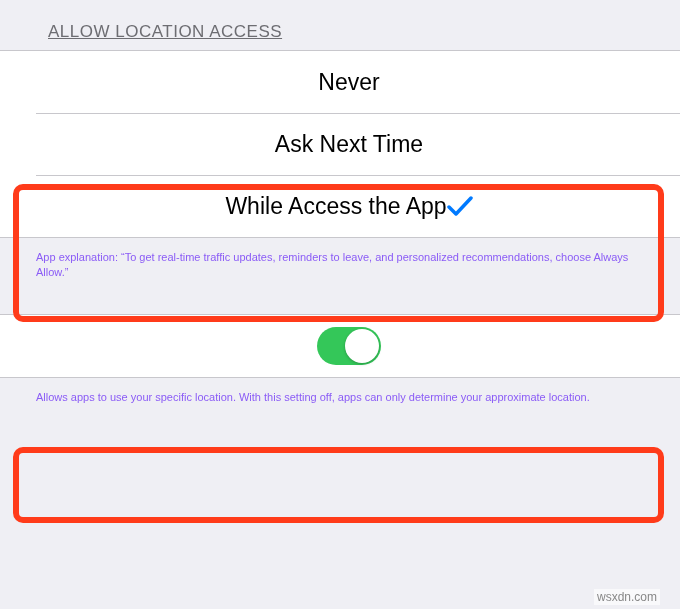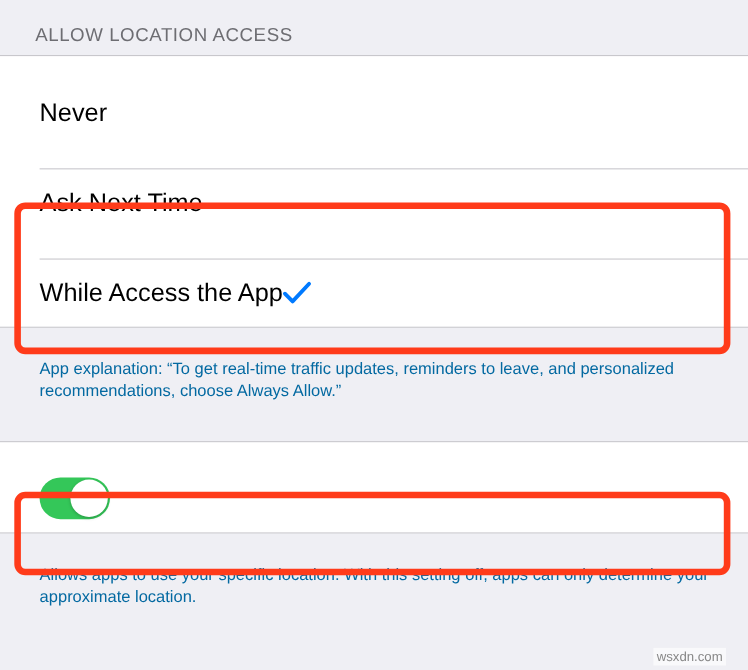--- a/index.html
+++ b/index.html
@@ -5,59 +5,58 @@
     * { box-sizing: border-box; margin: 0; padding: 0; }
     body {
       font-family: -apple-system, BlinkMacSystemFont, "Segoe UI", Helvetica, Arial, sans-serif;
       background: #efeff4;
       width: 680px;
       height: 609px;
       overflow: hidden;
       position: relative;
     }
     .section-header {
-      padding: 22px 16px 8px 32px;
+      padding: 22px 16px 8px 48px;
       font-size: 17px;
       letter-spacing: 0.5px;
       color: #6d6d72;
       text-transform: uppercase;
+      text-decoration: underline;
     }
     .group {
       background: #fff;
       border-top: 1px solid #c8c7cc;
       border-bottom: 1px solid #c8c7cc;
     }
     .row {
       display: flex;
       align-items: center;
-      justify-content: flex-start;
+      justify-content: center;
       min-height: 62px;
       padding: 0 18px 0 36px;
       font-size: 23px;
       font-weight: 400;
       color: #000;
       position: relative;
-      margin-top: 20px;
     }
     .row + .row::before {
       content: "";
       position: absolute;
       left: 36px;
       right: 0;
       top: 0;
       height: 1px;
       background: #c8c7cc;
     }
     .checkmark svg { display: block; }
     .footer-text {
       padding: 12px 20px 0 36px;
-      font-size: 15px;
+      font-size: 11px;
       line-height: 1.35;
-      color: #0369a1;
-      margin-top: 16px;
+      color: #8b5cf6;
     }
     .highlight-box {
       position: absolute;
       border: 6px solid #ff3b1a;
       border-radius: 10px;
       pointer-events: none;
     }
     .highlight-1 {
       left: 13px;
       top: 184px;

